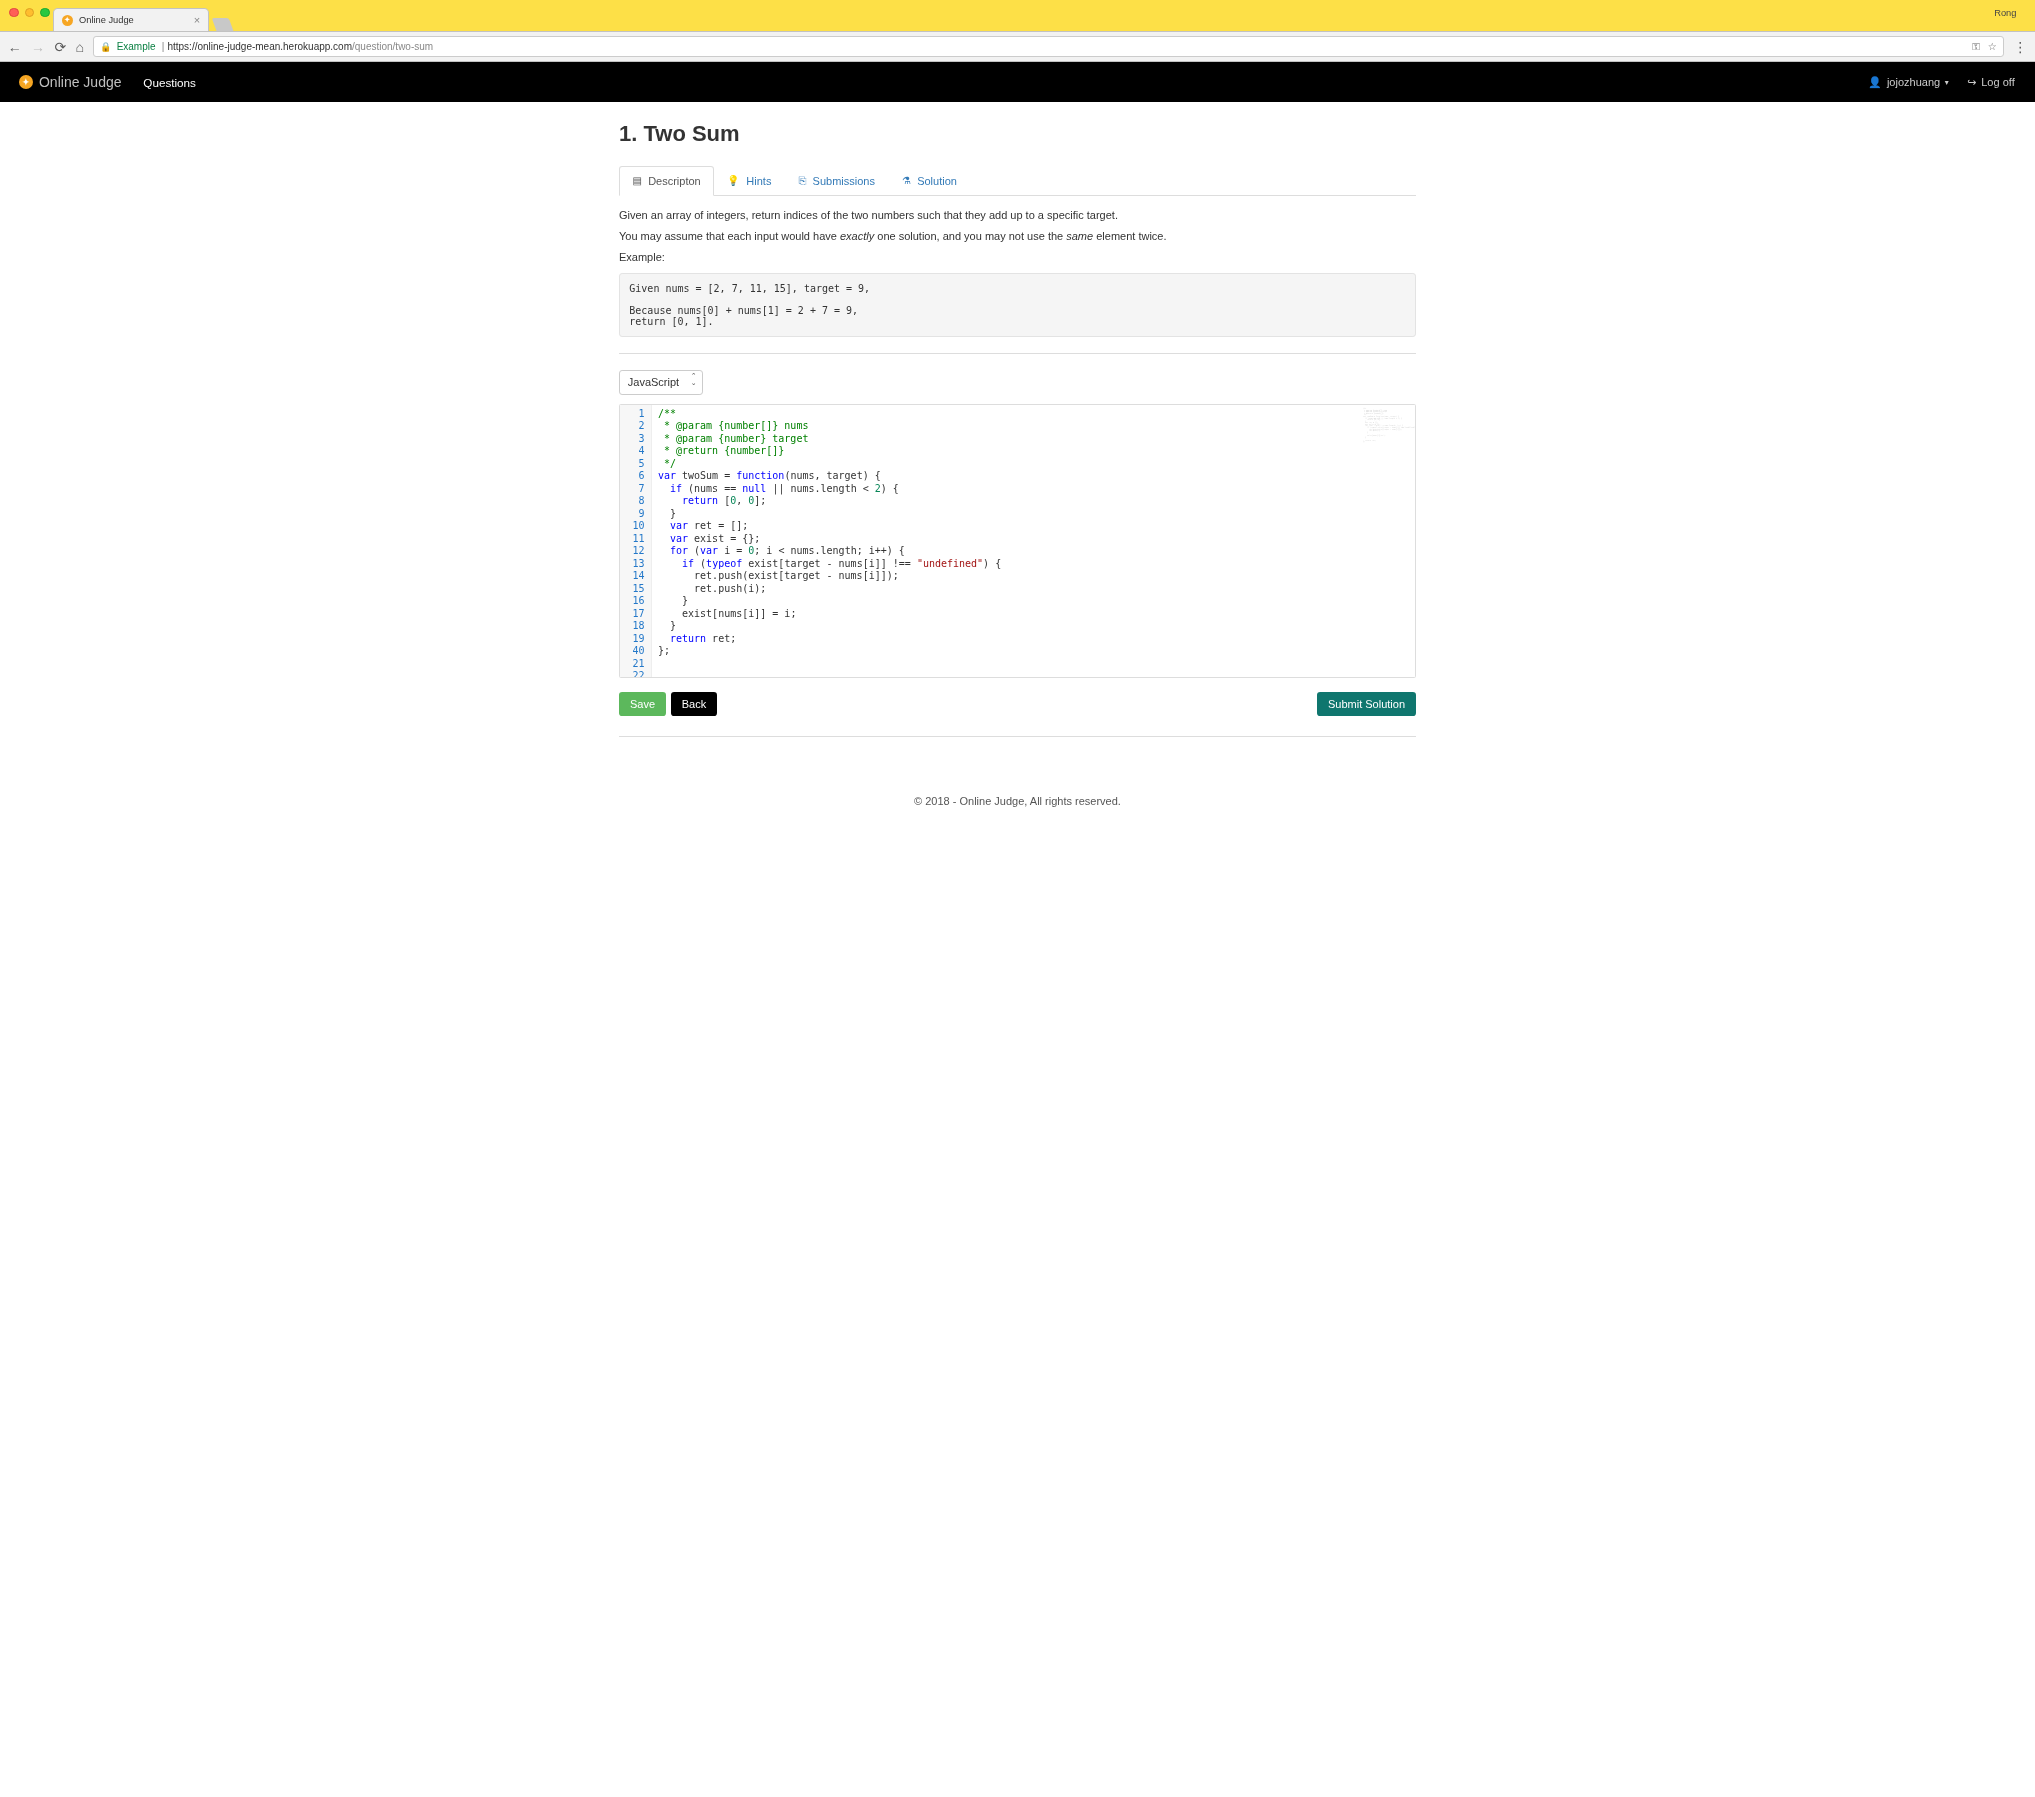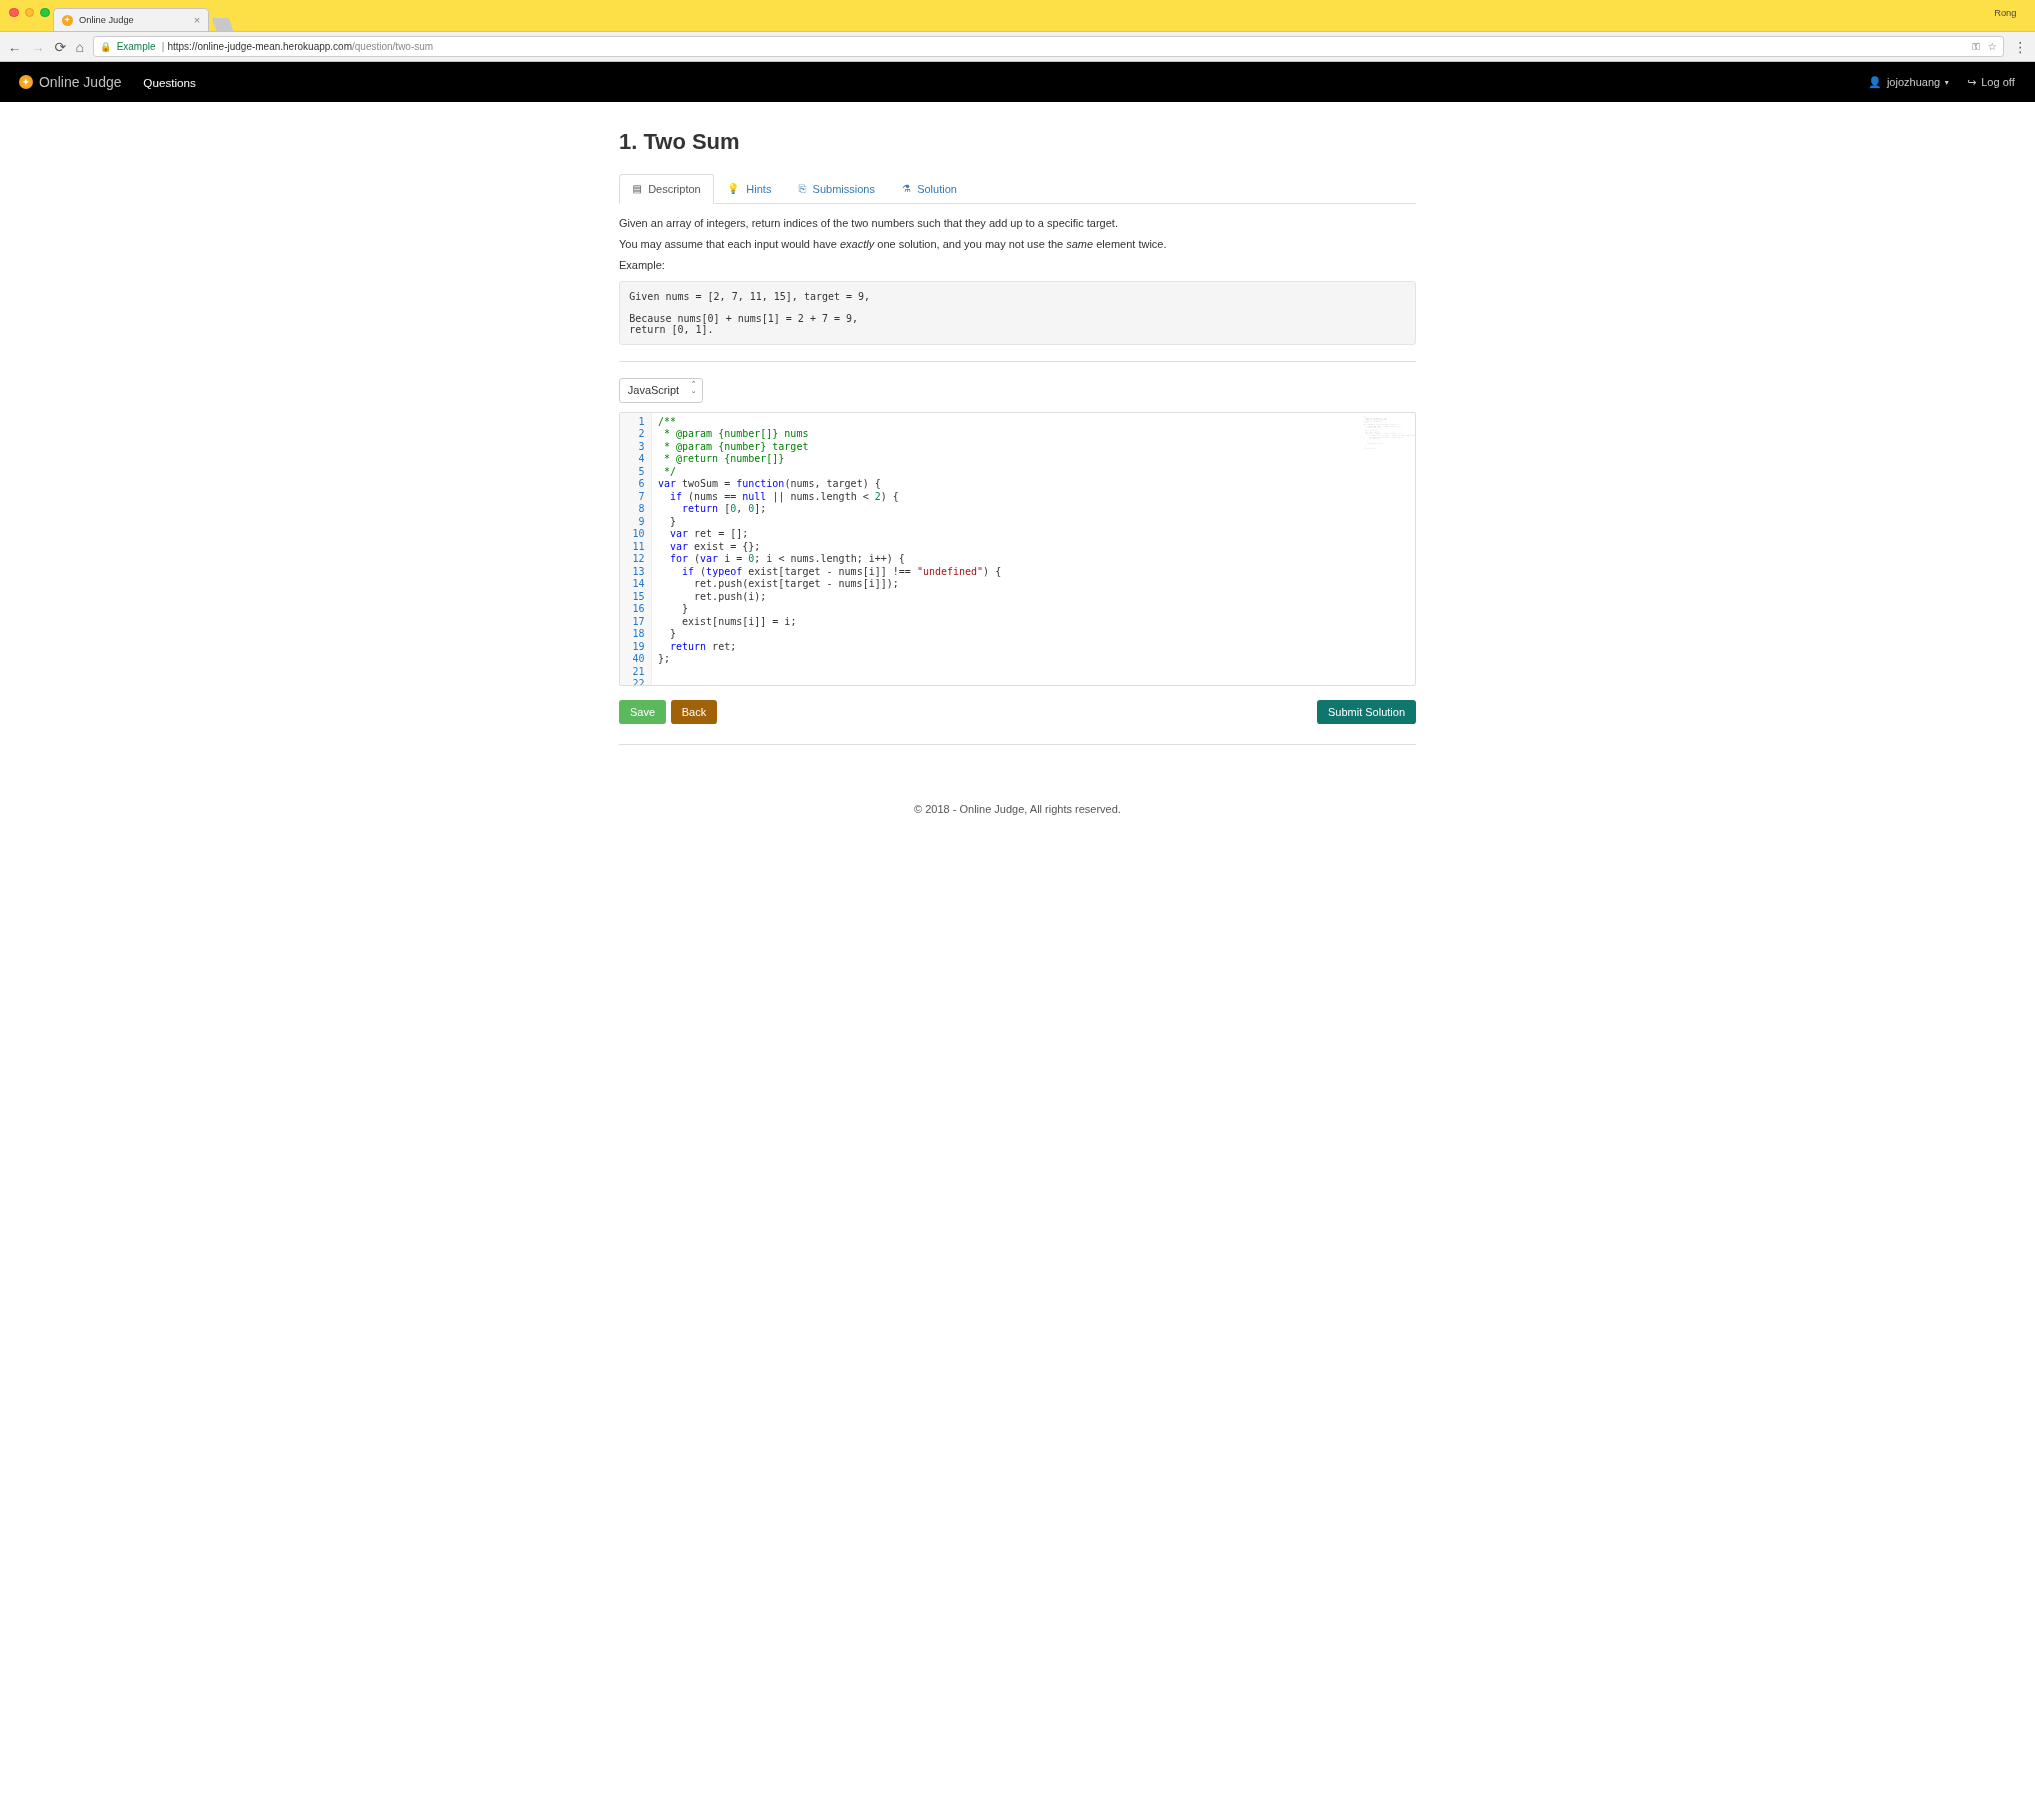--- a/index.html
+++ b/index.html
@@ -33,21 +33,21 @@
     .navbar { background: #000; color: #fff; display: flex; align-items: center; padding: 0 11px; height: 40px; }
     .brand { display: flex; align-items: center; color: #c0c0c0; font-size: 14px; padding: 0 7.8px; }
     .brand .logo { width:14px; height:14px; background:#f6a623; border-radius:50%; margin-right:6.2px; display:flex; align-items:center; justify-content:center; color:#fff; font-size:8.6px; font-weight:bold; }
     .nav-item { color: #fff; padding: 12.5px 14px; font-size: 11.7px; cursor: pointer; }
     .nav-item.active { background: #000; color: #fff; font-weight: 500; position: relative; }
     .nav-spacer { flex: 1; }
     .nav-user, .nav-logoff { color: #ccc; display: flex; align-items: center; gap: 4.7px; padding: 0 9.3px; cursor: pointer; font-size: 11px; }
     .caret { font-size: 7.8px; }
     
     
-    .container { max-width: 797px; margin: 8px auto; padding: 11px 0 0; }
+    .container { max-width: 797px; margin: 0 auto; padding: 11px 0 0; }
     h1.title { font-size: 22px; font-weight: bold; margin: 7.8px 0 18.7px; }
     .tabs { display: flex; border-bottom: 0.8px solid #ddd; margin-bottom: 12.5px; }
     .tabs .tabitem { display: flex; align-items: center; gap: 6.2px; padding: 7.8px 12.5px; color: #337ab7; cursor: pointer; border: 0.8px solid transparent; font-size: 11px; }
     .tabs .tabitem.active { background: #fff; border: 0.8px solid #ddd; border-bottom-color: #fff; border-top-left-radius: 3.1px; border-top-right-radius: 3.1px; margin-bottom: -0.8px; color: #555; }
     .tab-icon { font-size: 10px; }
     
     .desc p { margin-bottom: 9.3px; color: #333; font-size: 11px; }
     .desc em { font-style: italic; }
     .pre-example { background: #f5f5f5; border: 0.8px solid #e3e3e3; border-radius: 3.1px; padding: 9.3px; font-family: Menlo, Monaco, Consolas, monospace; font-size: 10px; white-space: pre; color: #333; margin-bottom: 15.6px; }
     hr.rule { border: 0; border-top: 0.8px solid #ddd; margin: 15.6px 0; }
@@ -65,21 +65,21 @@
     .tok-comment { color: #008000; }
     .tok-keyword { color: #0000ff; }
     .tok-string { color: #a31515; }
     .tok-op { color: #333; }
     .tok-num { color: #098658; }
     .tok-builtin { color: #0000ff; }
     
     .btn-row { display:flex; margin-top: 14px; align-items:center; }
     .btn { border: none; border-radius: 3.1px; padding: 6.2px 11px; color: #fff; font-size: 11px; cursor: pointer; margin-right: 4.7px; }
     .btn-save { background: #5cb85c; }
-    .btn-back { background: #a16207; }
+    .btn-back { background: #000000; }
     .btn-submit { background: #0f766e; margin-left: auto; margin-right: 0; }
     
     hr.footer-rule { border:0; border-top:0.8px solid #ddd; margin: 20px 0 0; }
     .footer { text-align: center; color: #555; font-size: 11px; padding: 42px 0 47px; margin-top: 15.6px; }
   </style>
 </head>
 <body>
 
 <div class="browser-chrome">
   <div class="window-controls">

